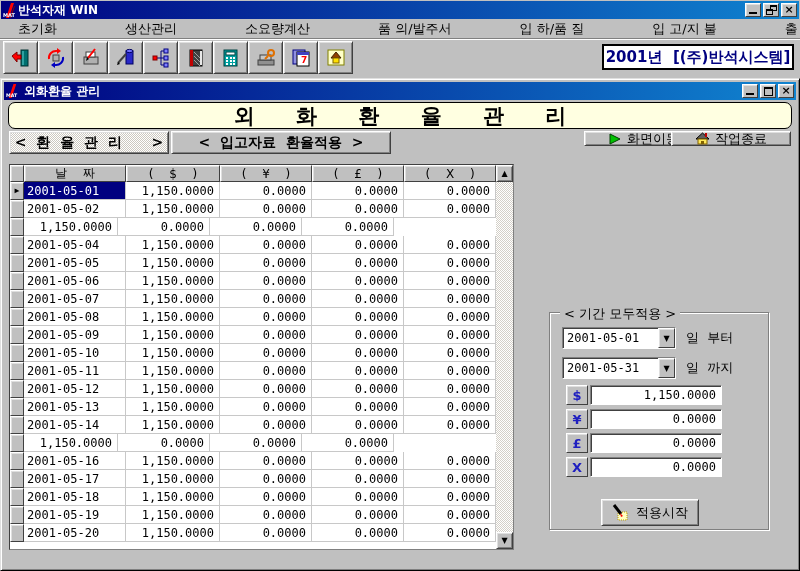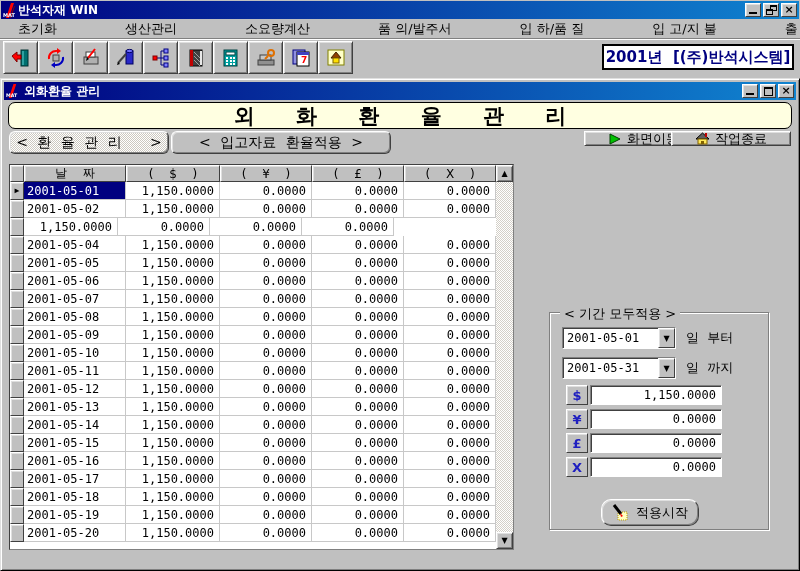--- a/index.html
+++ b/index.html
@@ -48,21 +48,21 @@
           background:linear-gradient(90deg,#000080,#1084d0);
           display:flex;align-items:center;padding:0 2px;}
   .ctitle .ttext{color:#fff;font-weight:bold;font-size:12px;margin-left:4px;flex:1;}
   
   .banner{position:absolute;left:7px;right:7px;top:23px;height:27px;background:#FFFFE1;
           border:1px solid #000;border-radius:7px;display:flex;align-items:center;justify-content:center;
           font-size:21px;font-weight:bold;word-spacing:34px;box-sizing:border-box;}
   
   .tabrow{position:absolute;left:0;right:0;top:52px;height:24px;}
   .tab{position:absolute;top:0;height:23px;display:flex;align-items:center;justify-content:center;
-       font-size:14px;font-weight:normal;word-spacing:5px;white-space:pre;box-sizing:border-box;cursor:default;border-radius:6px;}
+       font-size:14px;font-weight:bold;word-spacing:5px;white-space:pre;box-sizing:border-box;cursor:default;}
   .tab1{left:8px;width:160px;}
   .tab2{left:170px;width:220px;}
   .navbtn{position:absolute;top:0;height:15px;display:flex;align-items:center;gap:5px;
           font-size:13px;padding:0 23px;box-sizing:border-box;cursor:default;}
   .navbtn svg{flex:0 0 auto;}
   
   .table-wrap{position:absolute;left:8px;top:85px;width:505px;height:386px;background:#fff;
               border:1px solid;border-color:#404040 #808080 #808080 #404040;box-sizing:border-box;}
   .thead,.trow{display:flex;}
   .hcell{height:17px;background:#C0C0C0;border:1px solid;border-color:#fff #404040 #404040 #fff;
@@ -104,21 +104,21 @@
   .cur-list{position:absolute;left:16px;top:72px;display:flex;flex-direction:column;gap:4px;}
   .cur-row{display:flex;align-items:center;gap:2px;height:20px;}
   .sym-btn{width:22px;height:20px;display:flex;align-items:center;justify-content:center;
            font-size:13px;font-weight:bold;color:#2020c0;background:#C0C0C0;
            border:1px solid;border-color:#fff #404040 #404040 #fff;
            box-shadow:inset 1px 1px 0 #dfdfdf;box-sizing:border-box;}
   .cur-input{width:132px;height:20px;background:#fff;border:1px solid;border-color:#808080 #fff #fff #808080;
              box-shadow:inset 1px 1px 0 #404040;display:flex;align-items:center;justify-content:flex-end;
              padding-right:5px;font-size:12px;font-family:"DejaVu Sans Mono","DejaVu Sans",monospace;box-sizing:border-box;}
   .apply-btn{position:absolute;left:51px;top:186px;height:25px;display:flex;align-items:center;gap:7px;
-             padding:0 10px;font-size:13px;cursor:default;border-radius:10px;}
+             padding:0 10px;font-size:13px;cursor:default;}
 </style>
 </head>
 <body>
 
 <div id="screen">
 
   <div class="titlebar">
     <svg width="15" height="15" viewBox="0 0 15 15">
       <polygon points="3,15 8,0 11,0 6,15" fill="#ff0000"></polygon>
       <polygon points="7,15 11,3 12,3 8,15" fill="#900000"></polygon>
@@ -420,21 +420,20 @@
             <span class="cell c0 gutter"></span>
             <span class="cell c1 date">2001-05-14</span>
             <span class="cell c2 num">1,150.0000</span>
             <span class="cell c3 num">0.0000</span>
             <span class="cell c4 num">0.0000</span>
             <span class="cell c5 num">0.0000</span>
           </div>
 
           <div class="trow">
             <span class="cell c0 gutter"></span>
-            <span class="cell c1 date">2001-05-15</span>
             <span class="cell c2 num">1,150.0000</span>
             <span class="cell c3 num">0.0000</span>
             <span class="cell c4 num">0.0000</span>
             <span class="cell c5 num">0.0000</span>
           </div>
 
           <div class="trow">
             <span class="cell c0 gutter"></span>
             <span class="cell c1 date">2001-05-16</span>
             <span class="cell c2 num">1,150.0000</span>

